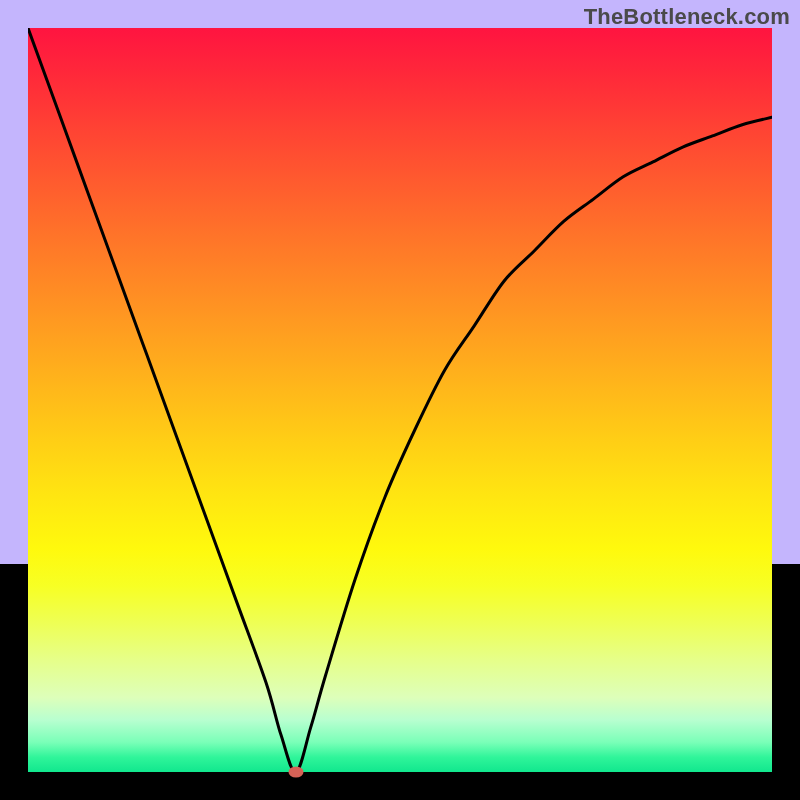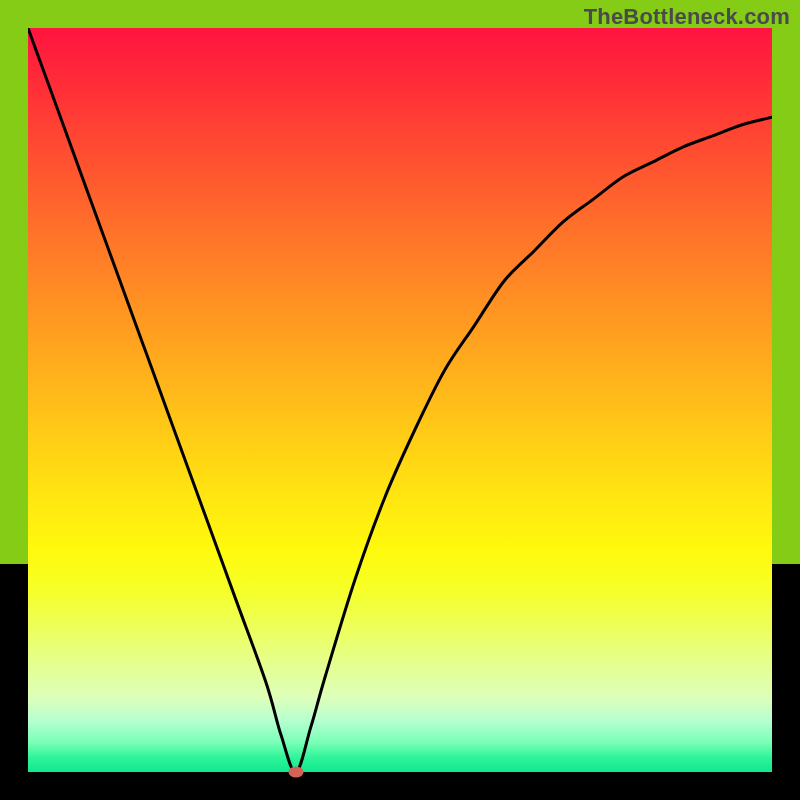--- a/index.html
+++ b/index.html
@@ -8,21 +8,21 @@
     width: 800px;
     height: 800px;
     overflow: hidden;
     background: #000;
     font-family: Arial, Helvetica, sans-serif;
   }
   .frame {
     position: relative;
     width: 800px;
     height: 564px;
-    background: #84cc16;
+    background: #c4b5fd;
   }
   .watermark {
     position: absolute;
     top: 4px;
     right: 10px;
     font-size: 22px;
     font-weight: 600;
     color: #4a4a4a;
     letter-spacing: 0.2px;
     z-index: 10;

